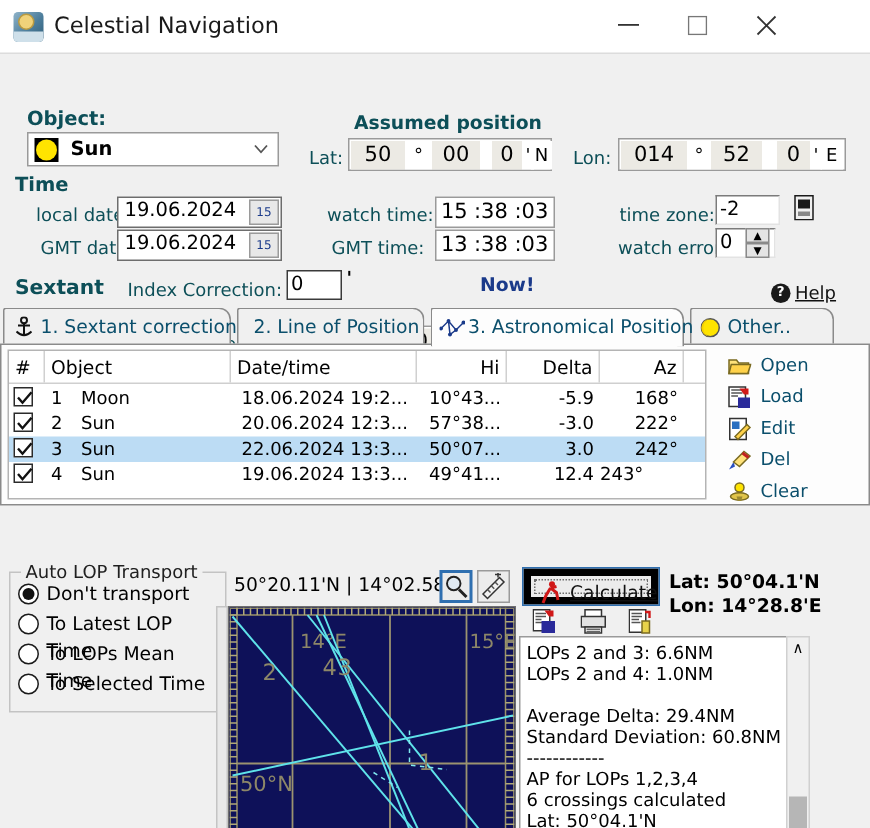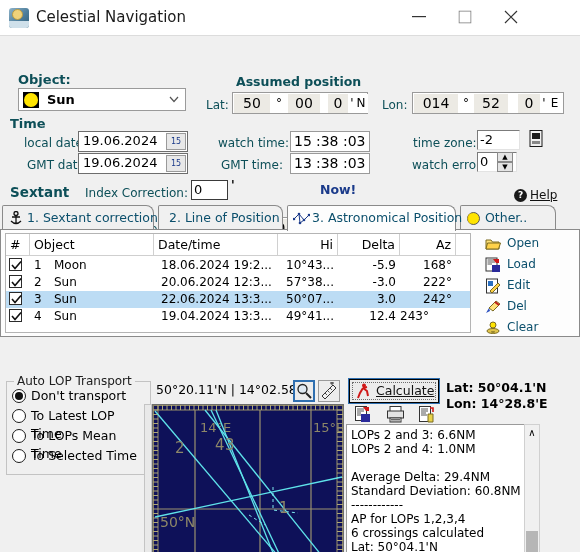--- a/index.html
+++ b/index.html
@@ -193,21 +193,21 @@
   }
   .toolbtn{
     position:absolute; top:344px; width:22px; height:22px; background:#ececec;
   }
   #tb-zoom{ left:293px; border:2px solid #2f6fb0; }
   #tb-ruler{ left:318px; border:1px solid #9a9a9a; }
 
   
   #calc-btn{
     position:absolute; left:349px; top:343px; width:90px; height:24px;
-    background:#ececec; border:1px solid #000000; outline:1px solid #2f6fb0;
+    background:#ececec; border:5px solid #000000; outline:1px solid #2f6fb0;
   }
   #calc-btn .ct{
     position:absolute; left:26px; top:3px; font-size:12.5px;
     text-decoration:underline; color:#111;
   }
   #calc-btn .ci{ position:absolute; left:6px; top:3px; width:14px; height:17px; }
   #calc-inner{ position:absolute; left:2px; top:2px; right:2px; bottom:2px;
                border:1px dotted #6d6d6d; }
 
   #res-lat{ position:absolute; left:446px; top:344px; font-size:12.5px; font-weight:bold; }
@@ -488,21 +488,21 @@
         <div class="td" style="left:394px; width:52px; text-align:right;">242°</div>
       </div>
       <div class="trow" style="top:74px;">
         <div class="tcb">
           <svg width="11" height="11" viewBox="0 0 11 11">
               <path d="M1 5 L4 8.5 L10 1.5" stroke="#111" stroke-width="1.6" fill="none"></path>
             </svg>
           </div>
         <div class="td" style="left:28px;">4</div>
         <div class="td" style="left:48px;">Sun</div>
-        <div class="td" style="left:155px;">19.04.2024 13:3...</div>
+        <div class="td" style="left:155px;">19.06.2024 13:3...</div>
         <div class="td" style="left:272px; width:56px; text-align:right;">49°41...</div>
         <div class="td" style="left:332px; width:58px; text-align:right;">12.4</div>
         <div class="td" style="left:394px; width:52px; text-align:left;">243°</div>
       </div>
     </div>
 
     <div class="sbtn" style="top:4px;">
       <svg class="si" viewBox="0 0 16 16">
         <path d="M1 4 H6 L7.5 6 H14 V13 H1 Z" fill="#ffe27a" stroke="#7a6a20"></path>
         <path d="M2.5 7 H15.5 L13.5 13 H1 Z" fill="#ffd24a" stroke="#7a6a20"></path>

